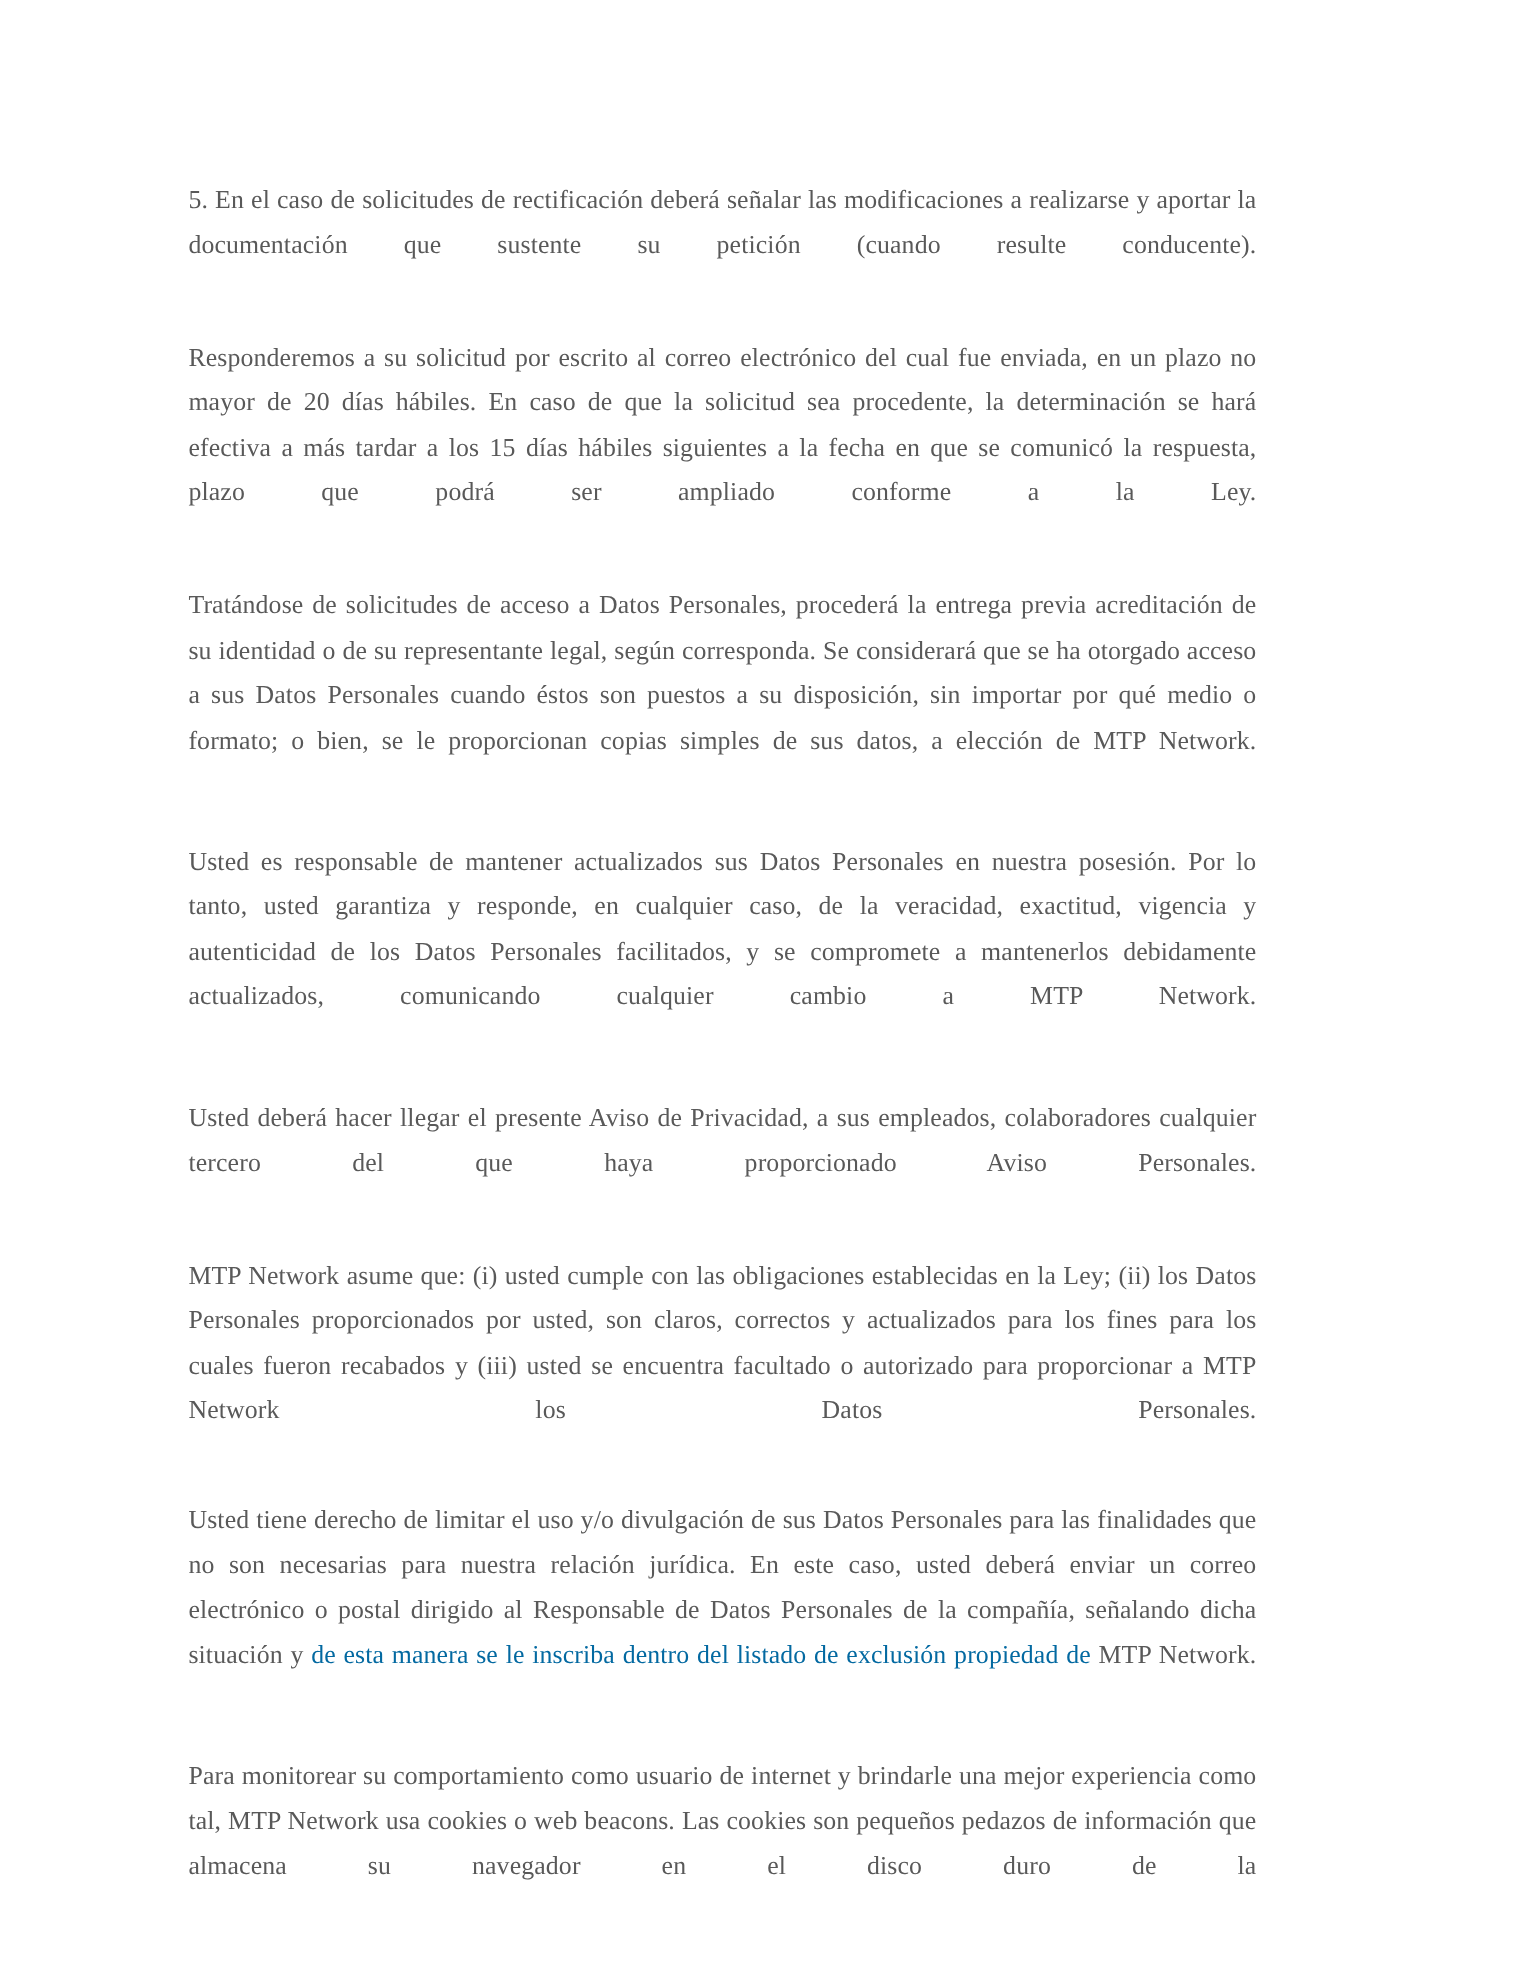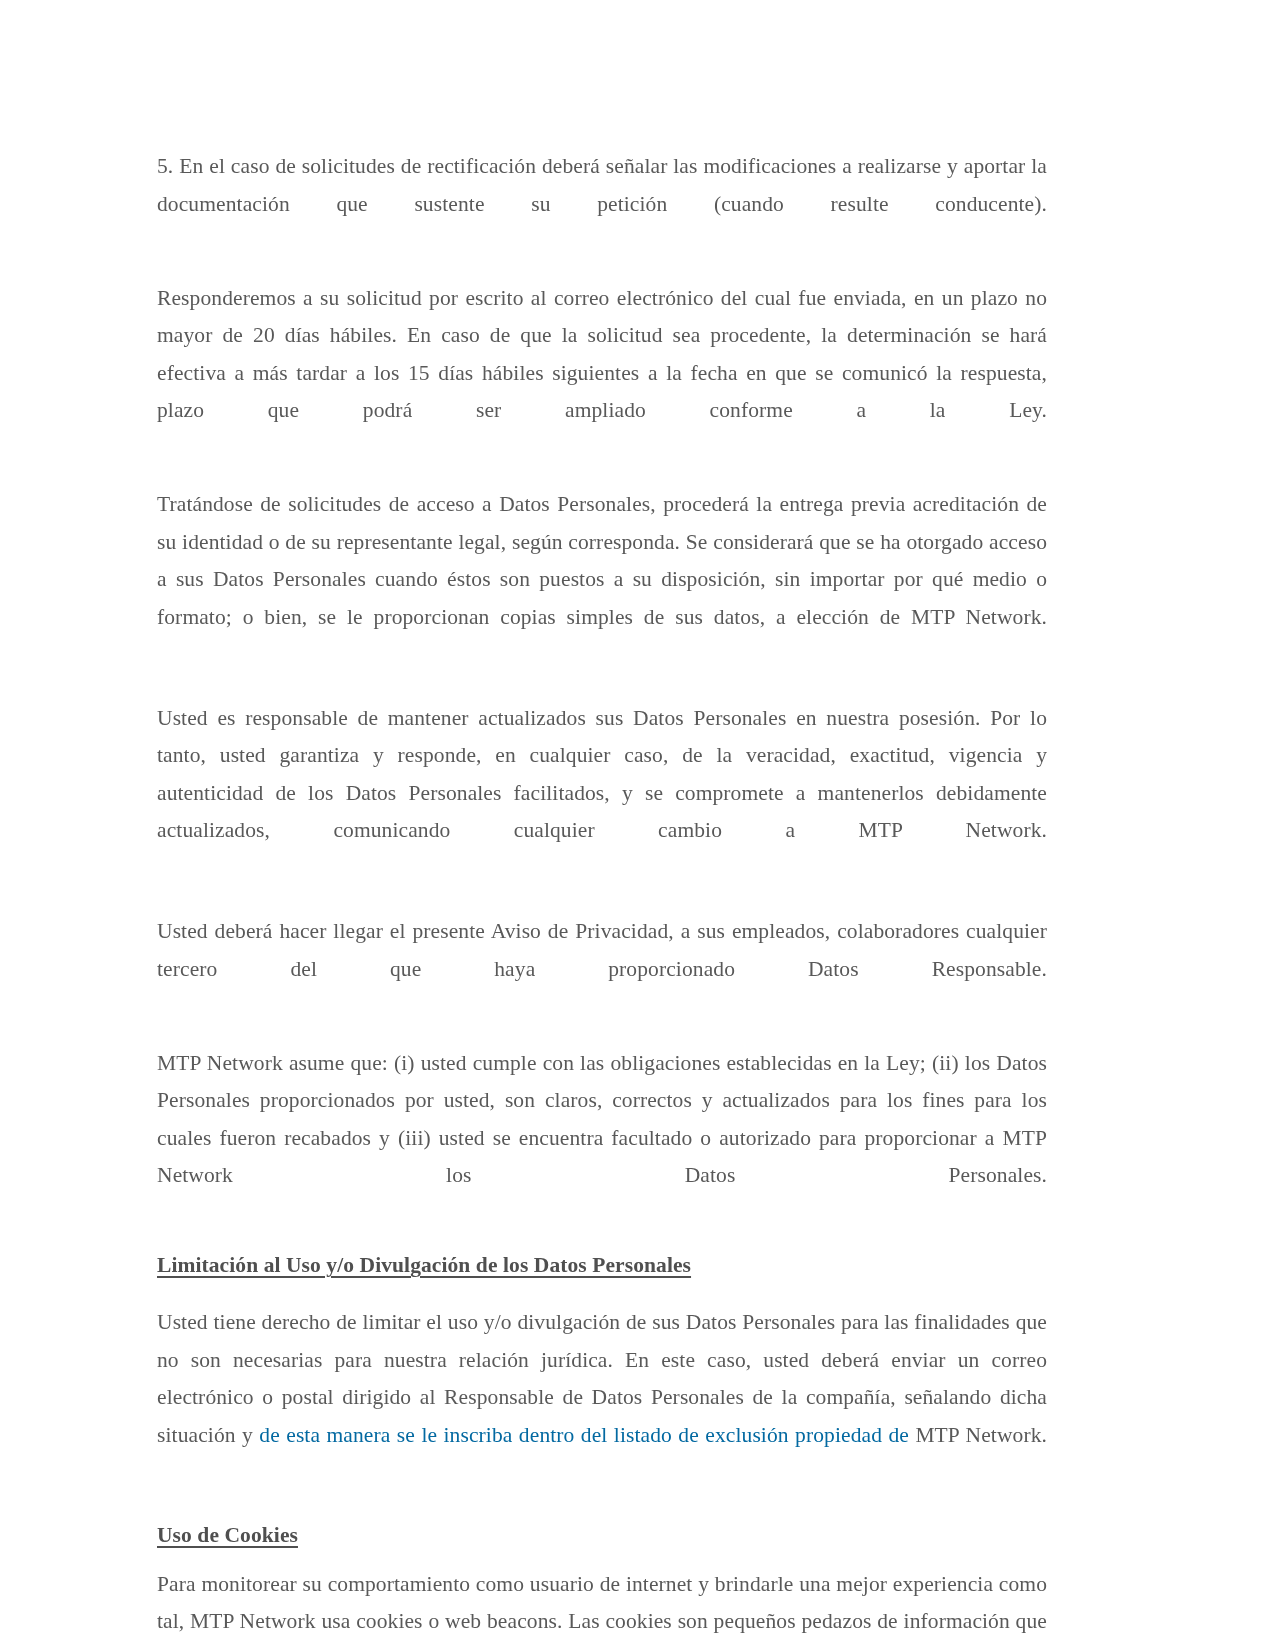--- a/index.html
+++ b/index.html
@@ -92,26 +92,24 @@
   <div class="content">
 
     <p class="para">5. En el caso de solicitudes de rectificación deberá señalar las modificaciones a realizarse y aportar la documentación que sustente su petición (cuando resulte conducente).</p>
 
     <p class="para">Responderemos a su solicitud por escrito al correo electrónico del cual fue enviada, en un plazo no mayor de 20 días hábiles. En caso de que la solicitud sea procedente, la determinación se hará efectiva a más tardar a los 15 días hábiles siguientes a la fecha en que se comunicó la respuesta, plazo que podrá ser ampliado conforme a la Ley.</p>
 
     <p class="para gap-lg">Tratándose de solicitudes de acceso a Datos Personales, procederá la entrega previa acreditación de su identidad o de su representante legal, según corresponda. Se considerará que se ha otorgado acceso a sus Datos Personales cuando éstos son puestos a su disposición, sin importar por qué medio o formato; o bien, se le proporcionan copias simples de sus datos, a elección de MTP Network.</p>
 
     <p class="para gap-lg">Usted es responsable de mantener actualizados sus Datos Personales en nuestra posesión.  Por lo tanto, usted garantiza y responde, en cualquier caso, de la veracidad, exactitud, vigencia y autenticidad de los Datos Personales facilitados, y se compromete a mantenerlos debidamente actualizados, comunicando cualquier cambio a MTP Network.</p>
 
-    <p class="para">Usted deberá hacer llegar el presente Aviso de Privacidad, a sus empleados, colaboradores cualquier tercero del que haya proporcionado Datos Responsable.</p>
+    <p class="para">Usted deberá hacer llegar el presente Aviso de Privacidad, a sus empleados, colaboradores cualquier tercero del que haya proporcionado Aviso Personales.</p>
 
     <p class="para tight">MTP Network asume que: (i) usted cumple con las obligaciones establecidas en la Ley; (ii) los Datos Personales proporcionados por usted, son claros, correctos y actualizados para los fines para los cuales fueron recabados y (iii) usted se encuentra facultado o autorizado para proporcionar a MTP Network los Datos Personales.</p>
 
-    <h2 class="heading">Limitación al Uso y/o Divulgación de los Datos Personales</h2>
 
     <p class="para gap-lg"><span>Usted tiene derecho de limitar el uso y/o divulgación de sus Datos Personales para las finalidades que no son necesarias para nuestra relación jurídica. En este caso, usted deberá enviar un correo electrónico o postal dirigido al Responsable de Datos Personales de la compañía, señalando dicha situación y </span><span class="run-dark">de esta manera se le inscriba dentro del listado de exclusión propiedad de </span><span>MTP Network.</span></p>
 
-    <h2 class="heading heading-cookies">Uso de Cookies</h2>
 
     <p class="para">Para monitorear su comportamiento como usuario de internet y brindarle una mejor experiencia como tal, MTP Network usa cookies o web beacons. Las cookies son pequeños pedazos de información que almacena su navegador en el disco duro de la</p>
 
   </div>
 </div>
 
 </body></html>

